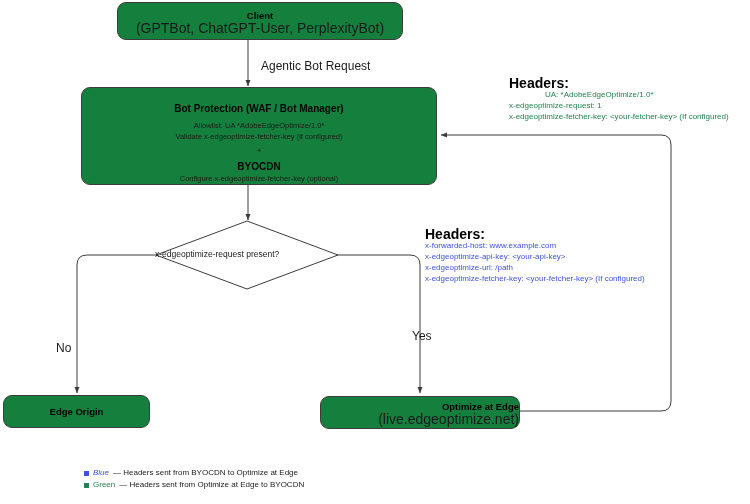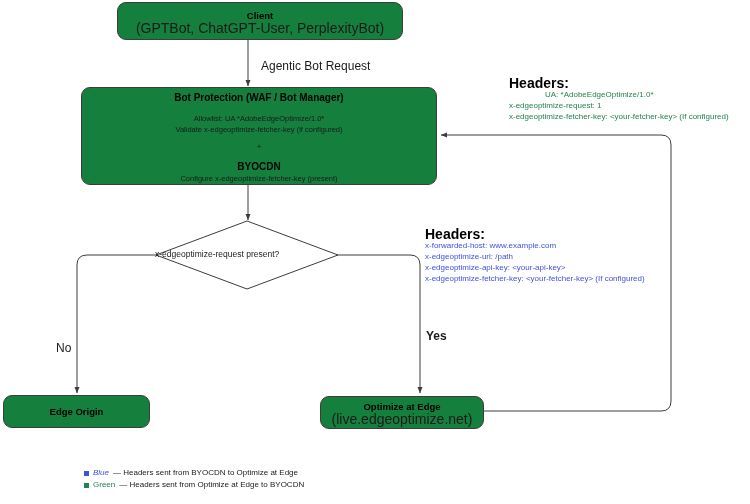--- a/index.html
+++ b/index.html
@@ -44,21 +44,21 @@
     line-height: 13px;
     color: #000000;
   }
   .node .t2 {
     font-size: 14px;
     line-height: 12px;
     color: #1a1a1a;
   }
   .node-bot {
     justify-content: flex-start;
-    padding-top: 3px;
+    padding-top: 14px;
   }
   .node-bot .t1 { font-size: 10px; }
   .node-bot .gap-a { height: 10px; }
   .node-bot .gap-b { height: 9px; }
   .node-bot .plus { font-size: 8px; line-height: 10px; }
   .node-bot .t2 { font-size: 7.5px; line-height: 11px; }
 
   .edge-label {
     position: absolute;
     font-size: 12px;
@@ -140,51 +140,51 @@
 
   <div class="node node-bot" style="left:81px; top:87px; width:356px; height:98px;">
     <div class="t1">Bot Protection (WAF / Bot Manager)</div>
     <div class="gap-a"></div>
     <div class="t2">Allowlist: UA *AdobeEdgeOptimize/1.0*</div>
     <div class="t2">Validate x-edgeoptimize-fetcher-key (if configured)</div>
     <div class="gap-b"></div>
     <div class="plus">+</div>
     <div class="gap-b"></div>
     <div class="t1">BYOCDN</div>
-    <div class="t2">Configure x-edgeoptimize-fetcher-key (present)</div>
+    <div class="t2">Configure x-edgeoptimize-fetcher-key (optional)</div>
   </div>
 
   <div class="hdr-block" style="left:509px; top:77px;">
     <div class="hdr-title">Headers:</div>
     <div class="hdr-line" style="color:#23824f;margin-left:36px;">UA: *AdobeEdgeOptimize/1.0*</div>
     <div class="hdr-line" style="color:#23824f;">x-edgeoptimize-request: 1</div>
     <div class="hdr-line" style="color:#23824f;">x-edgeoptimize-fetcher-key: &lt;your-fetcher-key&gt; (If configured)</div>
   </div>
 
   <svg style="position:absolute; left:155px; top:220px; width:184px; height:70px;" viewBox="0 0 184 70">
     <polygon points="92,1 183,35 92,69 1,35" fill="#ffffff" stroke="#3c3c3c" stroke-width="1"></polygon>
   </svg>
   <div class="diamond-label" style="left:155px; top:249px; width:184px;">x-edgeoptimize-request present?</div>
 
   <div class="hdr-block" style="left:425px; top:228px;">
     <div class="hdr-title">Headers:</div>
     <div class="hdr-line" style="color:#3f51e0;">x-forwarded-host: www.example.com</div>
+    <div class="hdr-line" style="color:#3f51e0;">x-edgeoptimize-api-key: &lt;your-api-key&gt;</div>
     <div class="hdr-line" style="color:#3f51e0;">x-edgeoptimize-url: /path</div>
-    <div class="hdr-line" style="color:#3f51e0;">x-edgeoptimize-api-key: &lt;your-api-key&gt;</div>
     <div class="hdr-line" style="color:#3f51e0;">x-edgeoptimize-fetcher-key: &lt;your-fetcher-key&gt; (If configured)</div>
   </div>
 
   <div class="edge-label" style="left:56px; top:341px;">No</div>
-  <div class="edge-label" style="left:426px; top:329px;font-weight:bold;">Yes</div>
+  <div class="edge-label" style="left:412px; top:329px;">Yes</div>
 
   <div class="node" style="left:3px; top:395px; width:147px; height:33px;">
     <div class="t1">Edge Origin</div>
   </div>
 
-  <div class="node" style="left:320px; top:396px; width:164px; height:33px;">
+  <div class="node" style="left:320px; top:396px; width:200px; height:33px;align-items:flex-end;">
     <div class="t1">Optimize at Edge</div>
     <div class="t2">(live.edgeoptimize.net)</div>
   </div>
 
   <div class="legend" style="left:84px; top:467px;">
     <div class="legend-row">
       <span class="swatch" style="background:#3f51e0;"></span>
       <span class="legend-key" style="color:#3f51e0;font-style:italic;">Blue</span>
       <span class="legend-text">— Headers sent from BYOCDN to Optimize at Edge</span>
     </div>

